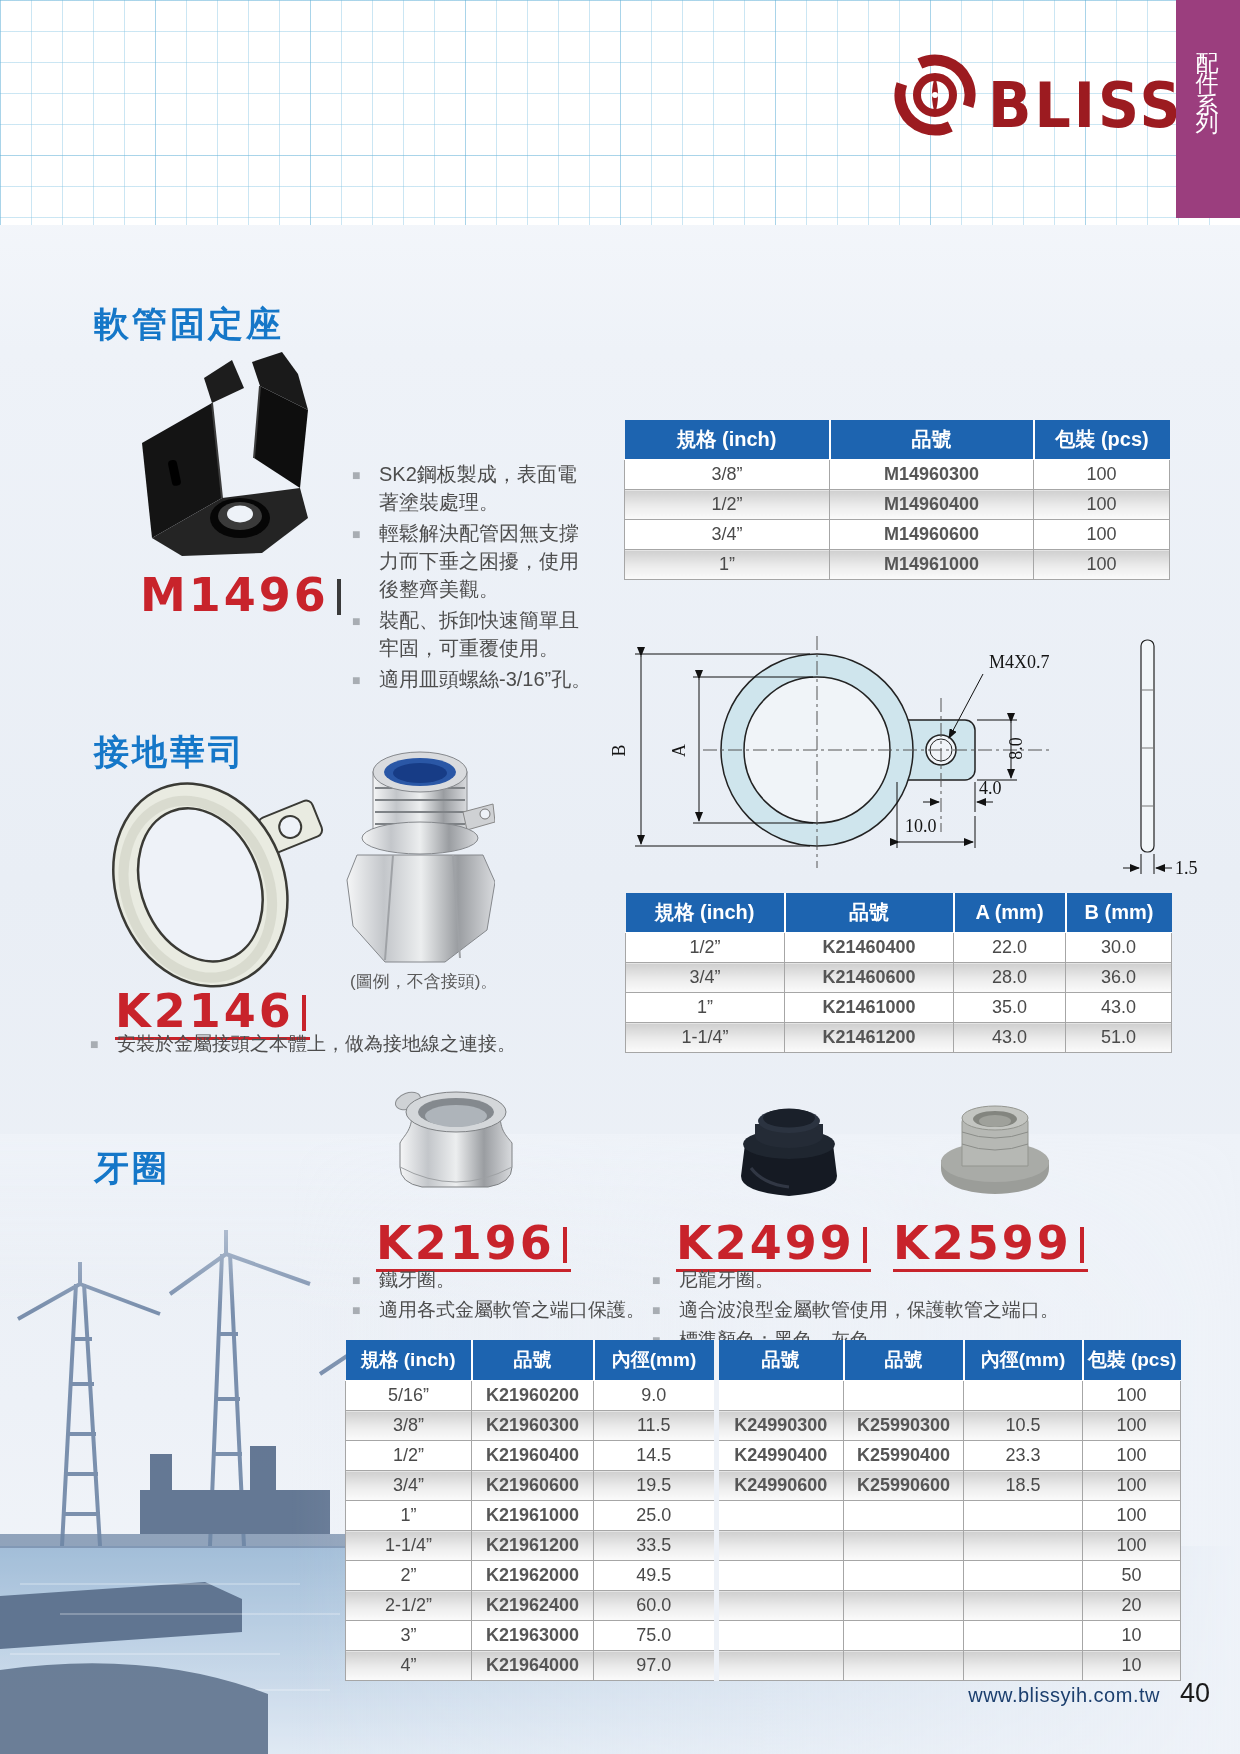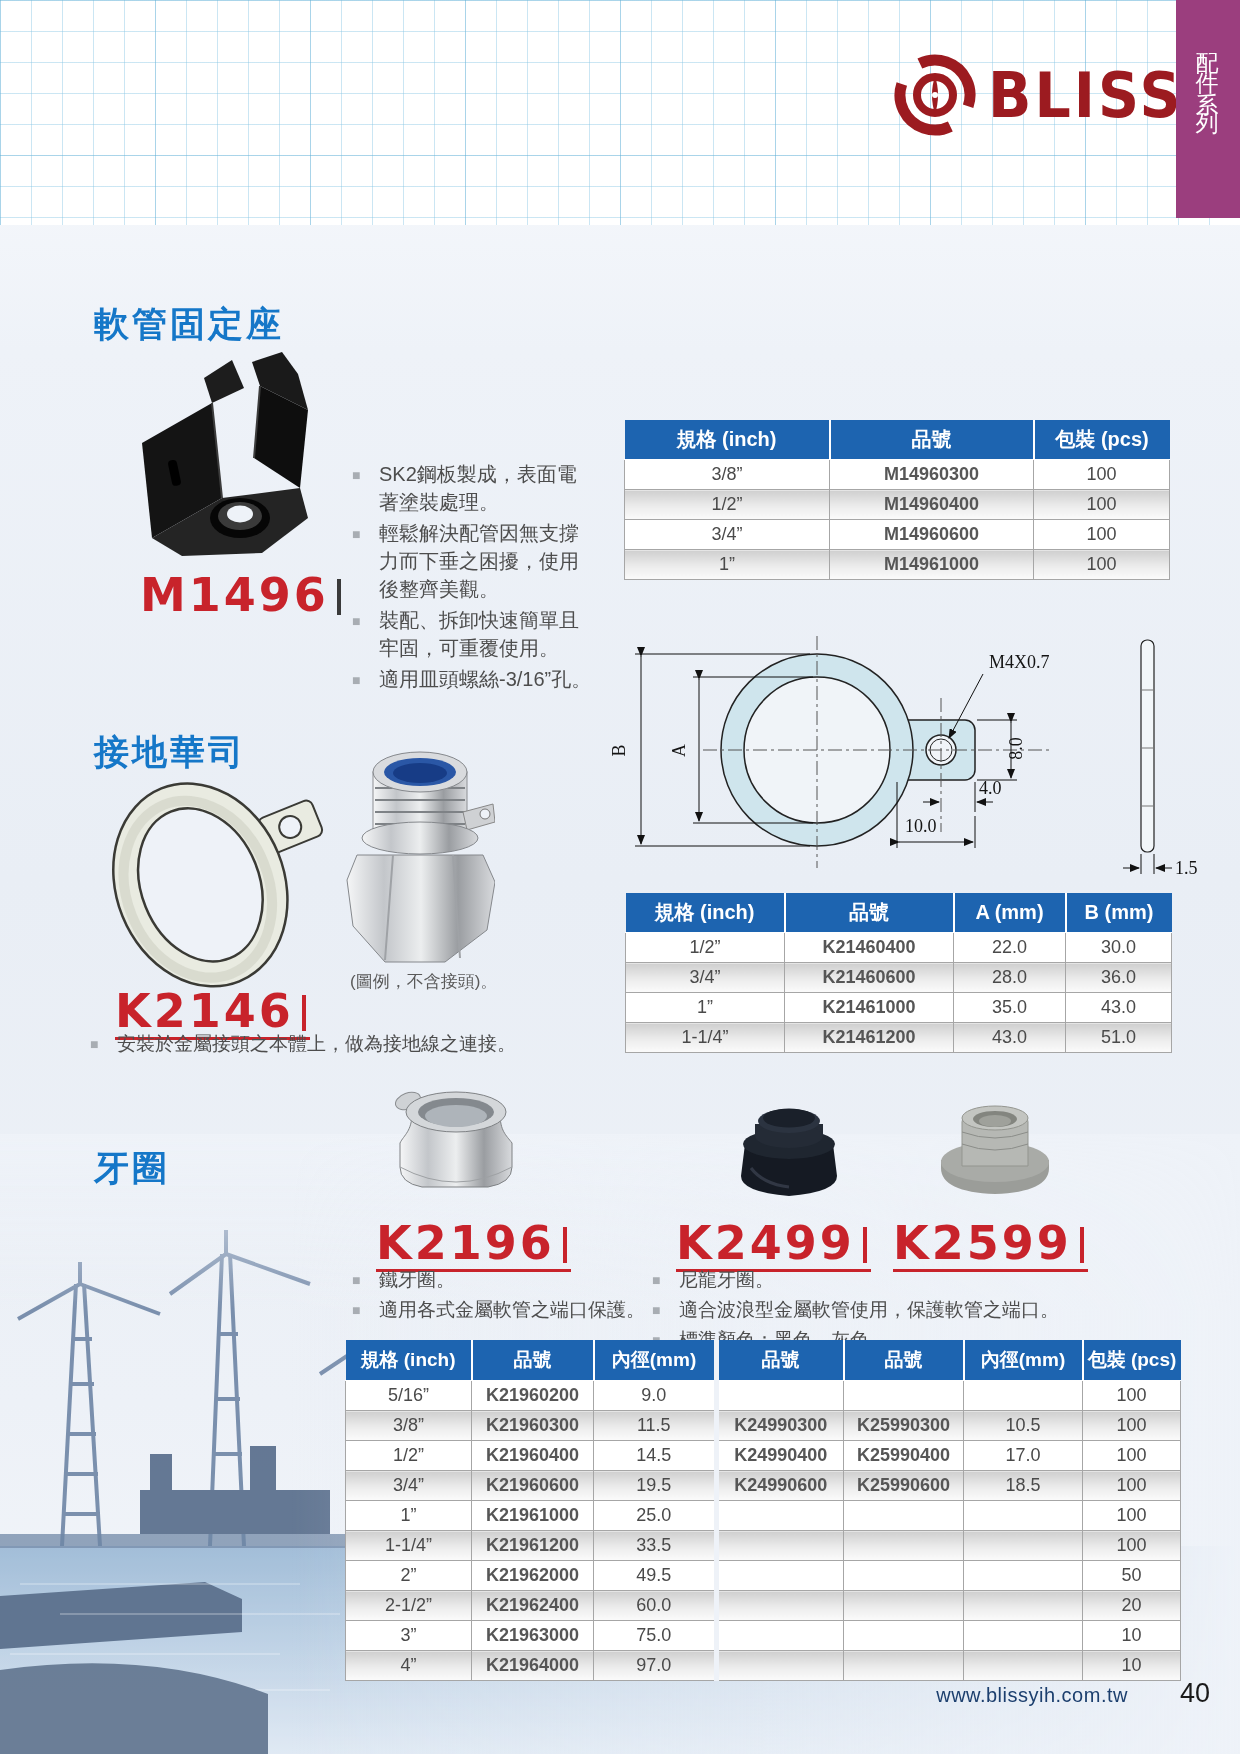--- a/index.html
+++ b/index.html
@@ -7,21 +7,21 @@
   .page{position:relative;width:1240px;height:1754px;overflow:hidden;
     background:linear-gradient(180deg,#fbfcfe 0%,#eef2f8 20%,#e9eef5 50%,#edf1f7 80%,#f3f6fa 100%);}
   
   .header{position:absolute;left:0;top:0;width:1240px;height:225px;background-color:#ffffff;
     background-image:
       linear-gradient(to right, rgba(90,170,210,.30) 1px, transparent 1px),
       linear-gradient(to bottom, rgba(90,170,210,.30) 1px, transparent 1px),
       linear-gradient(to right, rgba(140,200,230,.45) 1px, transparent 1px),
       linear-gradient(to bottom, rgba(140,200,230,.45) 1px, transparent 1px);
     background-size:155px 155px,155px 155px,31px 31px,31px 31px;}
-  .brand{position:absolute;left:892px;top:52px;display:flex;align-items:center;}
+  .brand{position:absolute;left:892px;top:52px;display:flex;align-items:flex-end;}
   .logo-text{font-family:"DejaVu Sans",sans-serif;font-weight:800;font-size:57px;letter-spacing:3px;
     color:#9c1b20;margin-left:10px;transform:scaleY(1.08);}
   .side-tab{position:absolute;left:1176px;top:0;width:64px;height:218px;background:#9b3e7e;
     display:flex;justify-content:center;}
   .side-tab span{writing-mode:vertical-rl;letter-spacing:20px;font-size:23px;color:#fff;padding-top:34px;}
   
   .sec-title{position:absolute;font-size:35px;font-weight:700;color:#1577c8;letter-spacing:3px;white-space:nowrap;}
   .model{position:absolute;font-family:"DejaVu Sans",sans-serif;font-weight:700;font-size:46px;
     color:#c8232b;letter-spacing:3px;border-bottom:3px solid #c8232b;padding:0 4px 3px 0;line-height:1;}
   .model::after{content:"";display:inline-block;width:4px;height:36px;background:#c8232b;margin-left:8px;vertical-align:-4px;}
@@ -58,21 +58,21 @@
   .t3 th:nth-child(4),.t3 td:nth-child(4){width:124px;border-left:5px solid #eef2f8;}
   .t3 th:nth-child(5),.t3 td:nth-child(5){width:118px;}
   .t3 th:nth-child(6),.t3 td:nth-child(6){width:117px;}
   .t3 th:nth-child(7),.t3 td:nth-child(7){width:97px;}
   
   .diagram{position:absolute;left:585px;top:580px;width:620px;height:305px;}
   .dim{position:absolute;font-family:"Liberation Serif","DejaVu Serif",serif;font-size:18px;color:#141414;white-space:nowrap;}
   .dim.rot{transform:rotate(-90deg);transform-origin:center;}
   
   .photo{position:absolute;}
-  .footer{position:absolute;top:1678px;right:30px;display:flex;align-items:baseline;gap:32px;}
+  .footer{position:absolute;top:1678px;right:30px;display:flex;align-items:baseline;}
   .site{font-size:20px;color:#1c3f6e;letter-spacing:.5px;}
   .pageno{font-size:27px;color:#1a1a1a;font-weight:500;margin-left:20px;}
   .bg-photo{position:absolute;left:0;top:1134px;width:1240px;height:620px;}
 </style>
 </head>
 <body>
 
 <div class="page">
 
   <svg class="bg-photo" viewBox="0 0 1240 620">
@@ -384,21 +384,21 @@
           <td>K25990300</td>
           <td>10.5</td>
           <td>100</td>
         </tr>
         <tr>
           <td>1/2”</td>
           <td>K21960400</td>
           <td>14.5</td>
           <td>K24990400</td>
           <td>K25990400</td>
-          <td>17.0</td>
+          <td>23.3</td>
           <td>100</td>
         </tr>
         <tr>
           <td>3/4”</td>
           <td>K21960600</td>
           <td>19.5</td>
           <td>K24990600</td>
           <td>K25990600</td>
           <td>18.5</td>
           <td>100</td>

